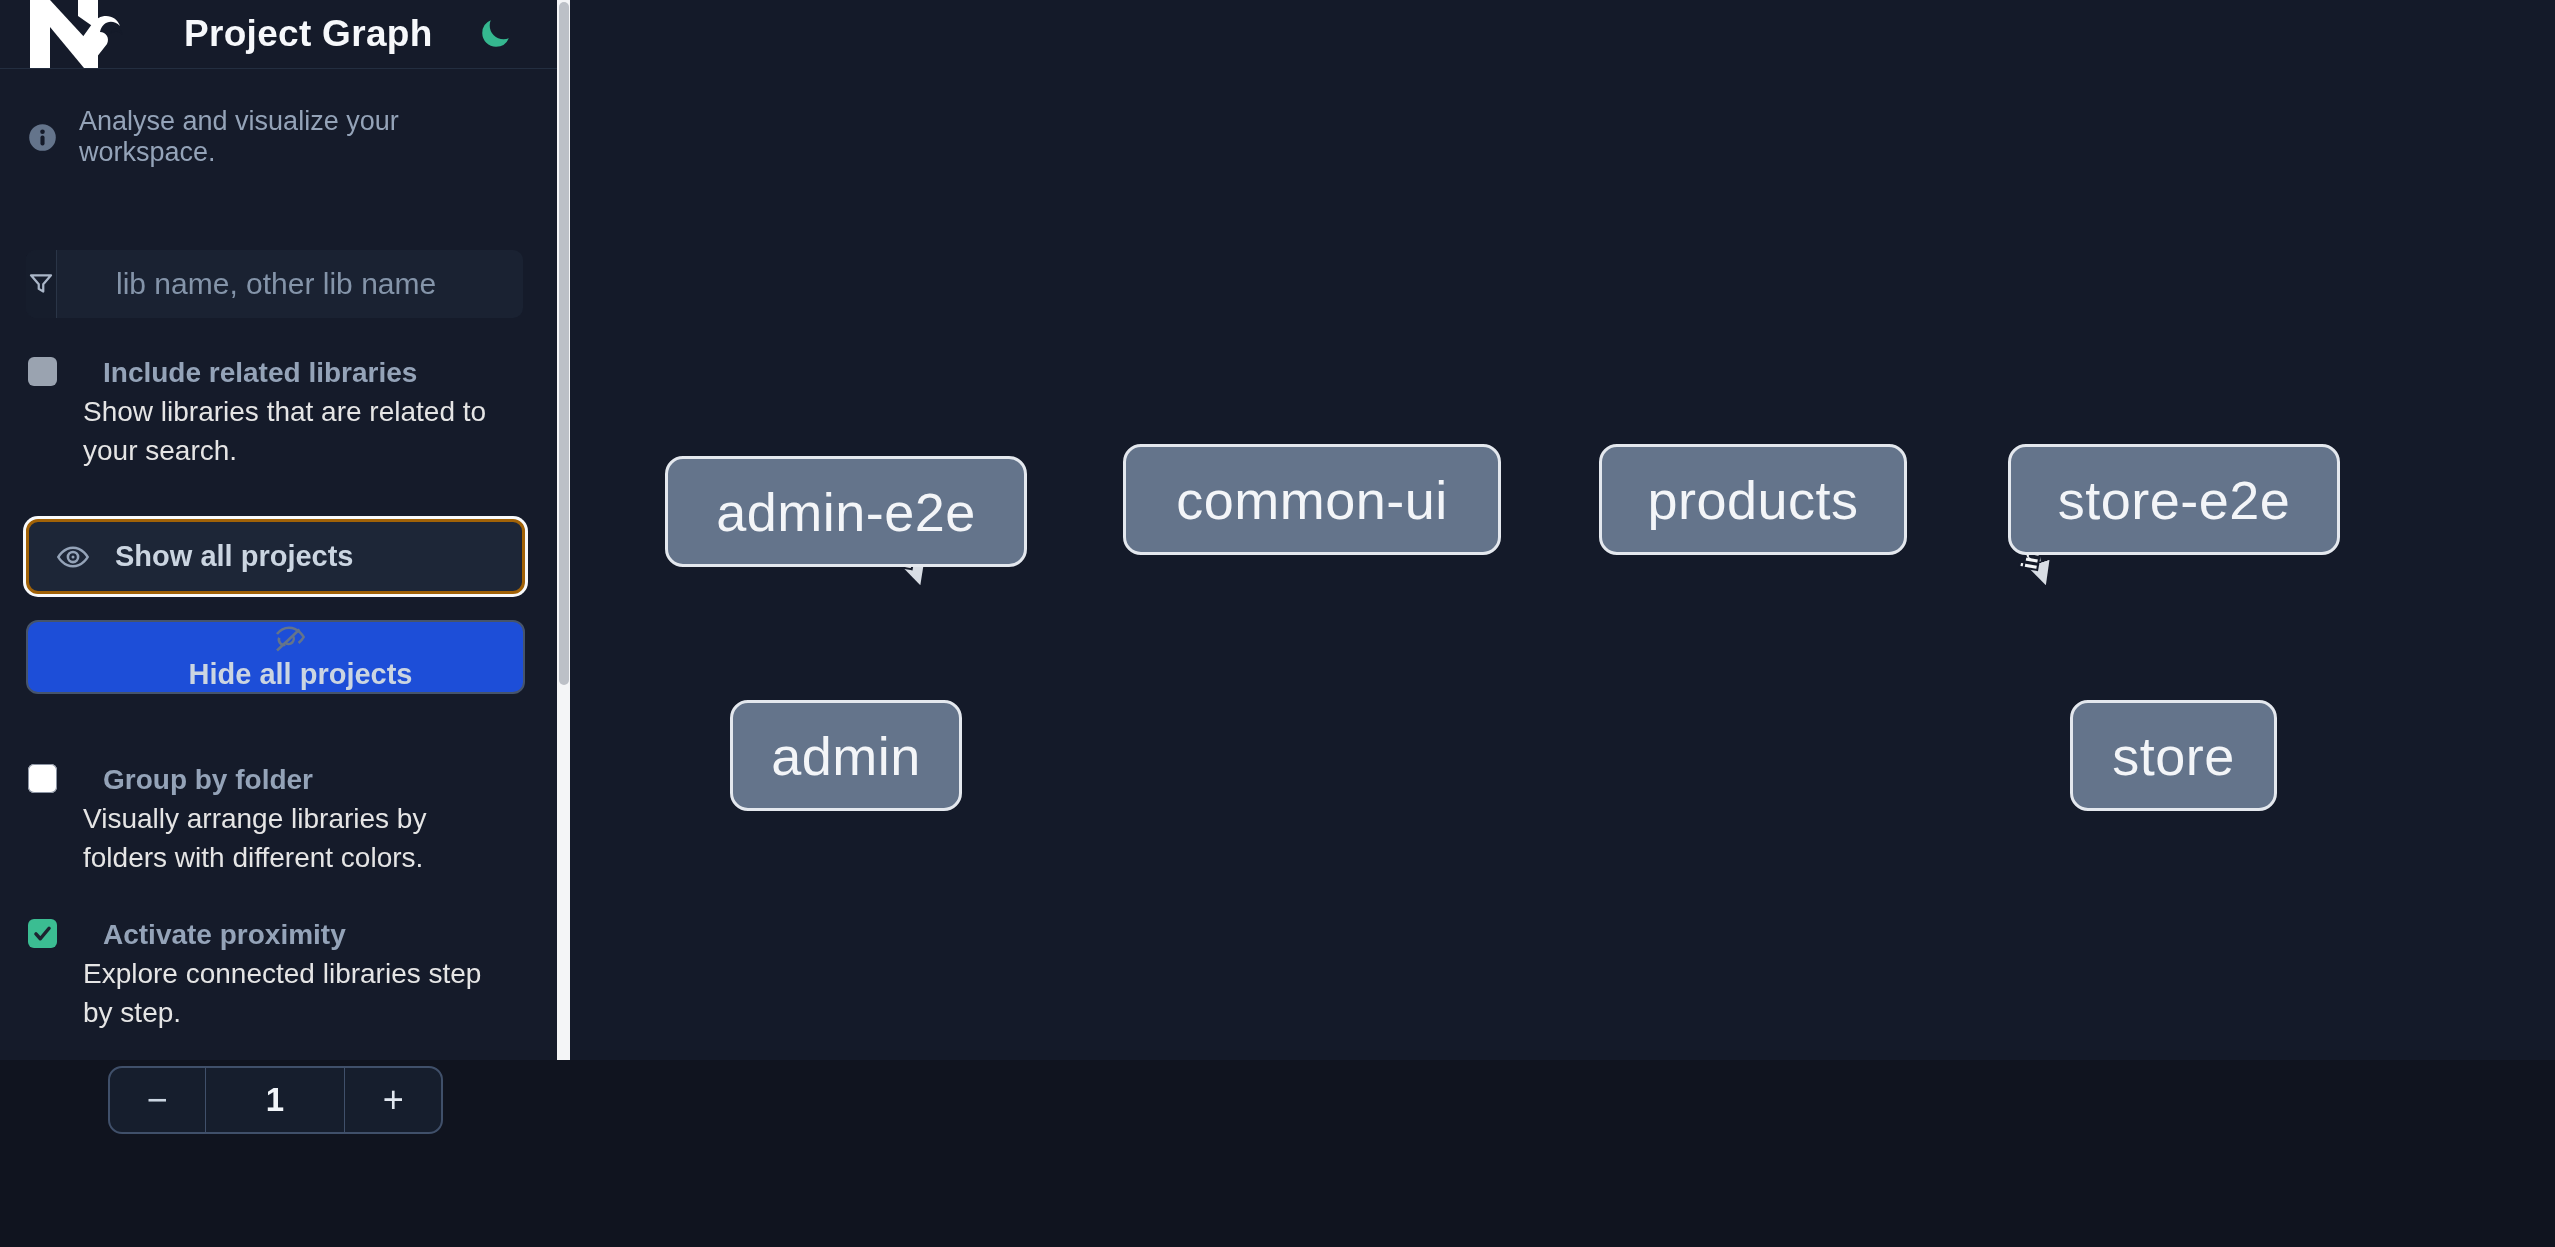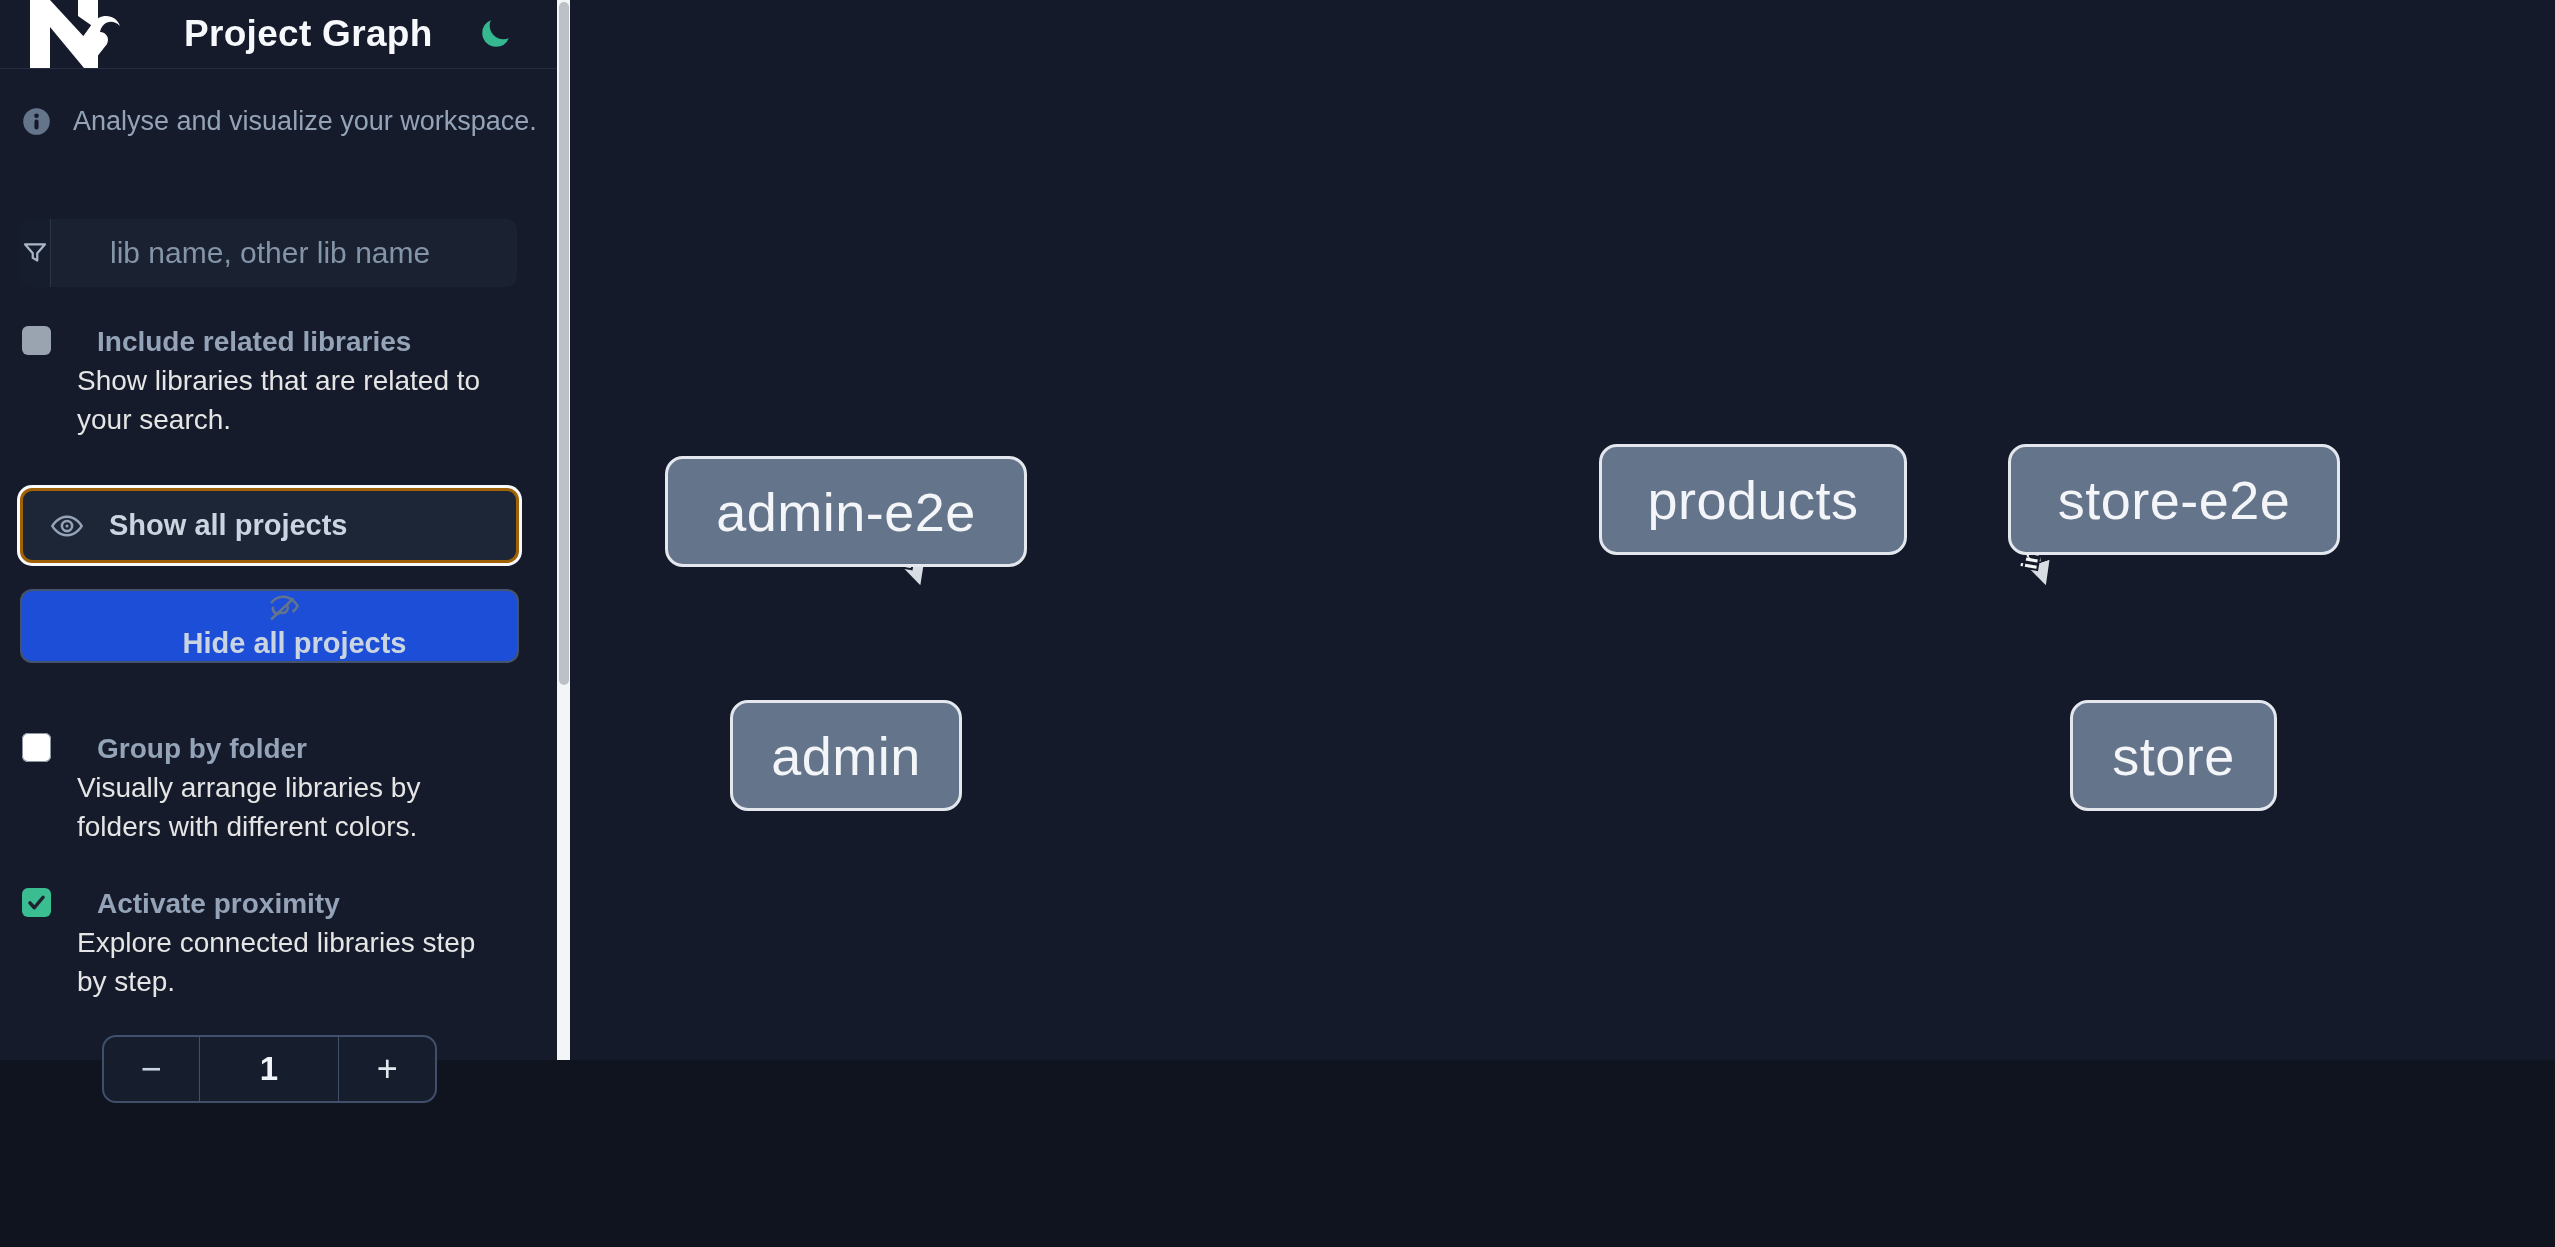--- a/index.html
+++ b/index.html
@@ -7,21 +7,21 @@
   body { font-family:"Liberation Sans", sans-serif; }
   .app { position:relative; width:2555px; height:1060px; display:flex; background:#151b2a; }
 
   
   .sidebar { width:557px; height:100%; background:#151b2a; flex:0 0 auto; display:flex; flex-direction:column; }
   .sb-header { height:164px; display:flex; align-items:center; padding:0 42px 0 30px; border-bottom:1px solid #232e40; }
   .logo { width:96px; height:68px; flex:0 0 auto; }
   .app-title { margin-left:58px; font-size:37px; font-weight:700; color:#f6f8fb; letter-spacing:.3px; }
   .theme-toggle { margin-left:auto; width:40px; height:40px; background:none; border:none; cursor:pointer; display:flex; align-items:center; justify-content:center; }
 
-  .sb-body { padding:0 20px; flex:1; }
+  .sb-body { padding:0 26px; flex:1; }
 
   .info-row { margin-top:37px; display:flex; align-items:center; padding-left:2px; }
   .info-row svg { width:29px; height:29px; flex:0 0 auto; }
   .info-text { margin-left:22px; color:#94a3b8; font-size:27px; }
 
   .search-box { margin-top:82px; height:68px; width:497px; display:flex; align-items:stretch; background:#1a2232; border-radius:10px; overflow:hidden;gap:35px; }
   .search-icon-cell { width:62px; display:flex; align-items:center; justify-content:center; background:#161d2c; border-right:1px solid #2a3547; }
   .search-input { flex:1; background:transparent; border:none; outline:none; padding:0 24px; font-size:30px; color:#cbd5e1; font-family:"Liberation Sans", sans-serif; }
   .search-input::placeholder { color:#8494a9; opacity:1; }
 
@@ -178,20 +178,21 @@
         </marker>
       </defs>
       <path d="M244 558 C229 595 221 638 235 682" fill="none" stroke="#d8dde4" stroke-width="3" stroke-dasharray="11 8" marker-end="url(#arrow)"></path>
       <text class="edge-label" x="227" y="622" text-anchor="middle" dominant-baseline="middle" transform="rotate(-80 227 622)">implicit</text>
 
       <path d="M1572 558 C1552 595 1545 640 1559 682" fill="none" stroke="#d8dde4" stroke-width="3" stroke-dasharray="11 8" marker-end="url(#arrow)"></path>
       <text class="edge-label" x="1551" y="623" text-anchor="middle" dominant-baseline="middle" transform="rotate(-80 1551 623)">implicit</text>
     </svg>
 
     <div class="node" style="left:95px;  top:456px; width:362px; height:111px;">admin-e2e</div>
+    <div class="node" style="left:553px; top:444px; width:378px; height:111px;">common-ui</div>
     <div class="node" style="left:1029px;top:444px; width:308px; height:111px;">products</div>
     <div class="node" style="left:1438px;top:444px; width:332px; height:111px;">store-e2e</div>
     <div class="node" style="left:160px; top:700px; width:232px; height:111px;">admin</div>
     <div class="node" style="left:1500px;top:700px; width:207px; height:111px;">store</div>
 
     <button class="fab">
       <svg viewBox="0 0 24 24" fill="none" stroke="#ffffff" stroke-width="2.4" stroke-linecap="round" stroke-linejoin="round">
         <line x1="12" y1="4" x2="12" y2="13.5"></line>
         <polyline points="7.8,9.8 12,14 16.2,9.8"></polyline>
         <line x1="6.5" y1="19" x2="17.5" y2="19"></line>

